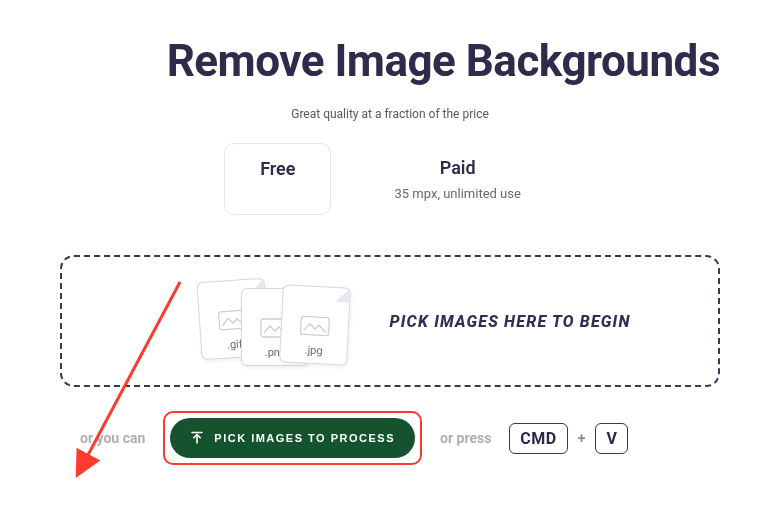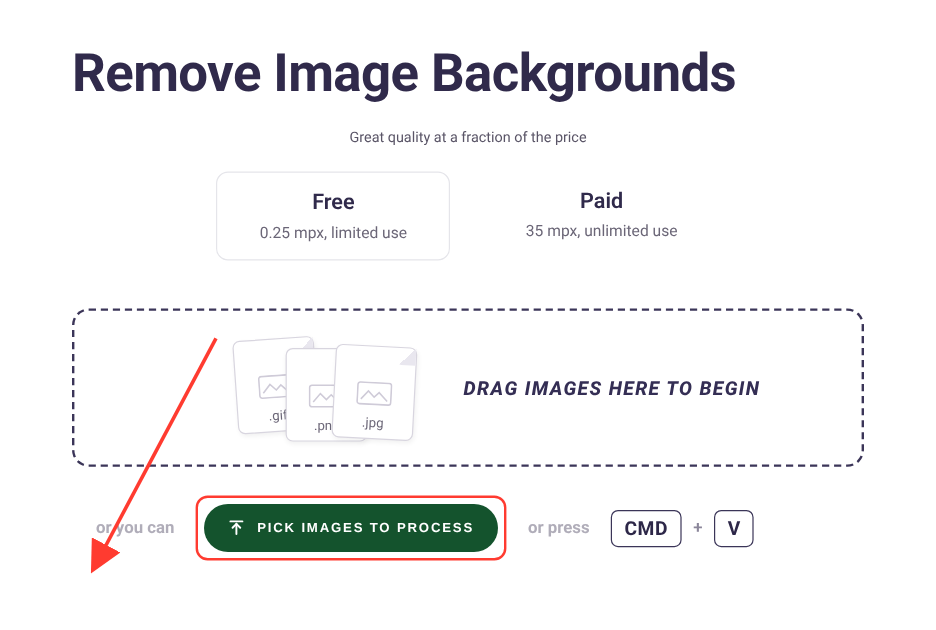--- a/index.html
+++ b/index.html
@@ -8,21 +8,21 @@
       background: #ffffff;
       width: 780px;
       height: 525px;
       overflow: hidden;
       position: relative;
     }
     .container { padding: 35px 60px 20px 60px; }
     .hero-title {
       font-size: 44px;
       font-weight: 700;
-      text-align: left;
+      text-align: right;
       color: #302a4b;
       margin-bottom: 20px;
       letter-spacing: -0.5px;
     }
     .subtitle {
       text-align: center;
       font-size: 12px;
       color: #5a5567;
       margin-bottom: 22px;
     }
@@ -154,21 +154,20 @@
 </head>
 <body>
 
 <div class="container">
   <h1 class="hero-title">Remove Image Backgrounds</h1>
   <p class="subtitle">Great quality at a fraction of the price</p>
 
   <div class="tiers">
     <div class="tier-card boxed">
       <div class="tier-title">Free</div>
-      <div class="tier-detail">0.25 mpx, limited use</div>
     </div>
     <div class="tier-card">
       <div class="tier-title">Paid</div>
       <div class="tier-detail">35 mpx, unlimited use</div>
     </div>
   </div>
 
   <div class="dropzone">
     <div class="file-stack">
       <div class="file-card c1">
@@ -186,21 +185,21 @@
         <span class="file-ext">.png</span>
       </div>
       <div class="file-card c3">
         <svg class="file-icon" width="30" height="20" viewBox="0 0 30 20">
             <rect x="1" y="1" width="28" height="18" rx="2" fill="none" stroke="#cfcbd8" stroke-width="1.3"></rect>
             <path d="M4 15 L10 8 L15 13 L19 9 L26 16" fill="none" stroke="#cfcbd8" stroke-width="1.3"></path>
           </svg>
         <span class="file-ext">.jpg</span>
       </div>
     </div>
-    <span class="drop-text">DRAG IMAGES HERE TO BEGIN</span>
+    <span class="drop-text">PICK IMAGES HERE TO BEGIN</span>
   </div>
 
   <div class="actions-row">
     <span class="pre-text">or you can</span>
     <div class="btn-highlight">
       <button class="pick-btn">
         <svg width="14" height="14" viewBox="0 0 14 14">
             <line x1="2" y1="1.5" x2="12" y2="1.5" stroke="#fff" stroke-width="1.6" stroke-linecap="round"></line>
             <line x1="7" y1="12" x2="7" y2="3.5" stroke="#fff" stroke-width="1.6" stroke-linecap="round"></line>
             <polyline points="3.8,6.8 7,3.5 10.2,6.8" fill="none" stroke="#fff" stroke-width="1.6" stroke-linecap="round" stroke-linejoin="round"></polyline>

